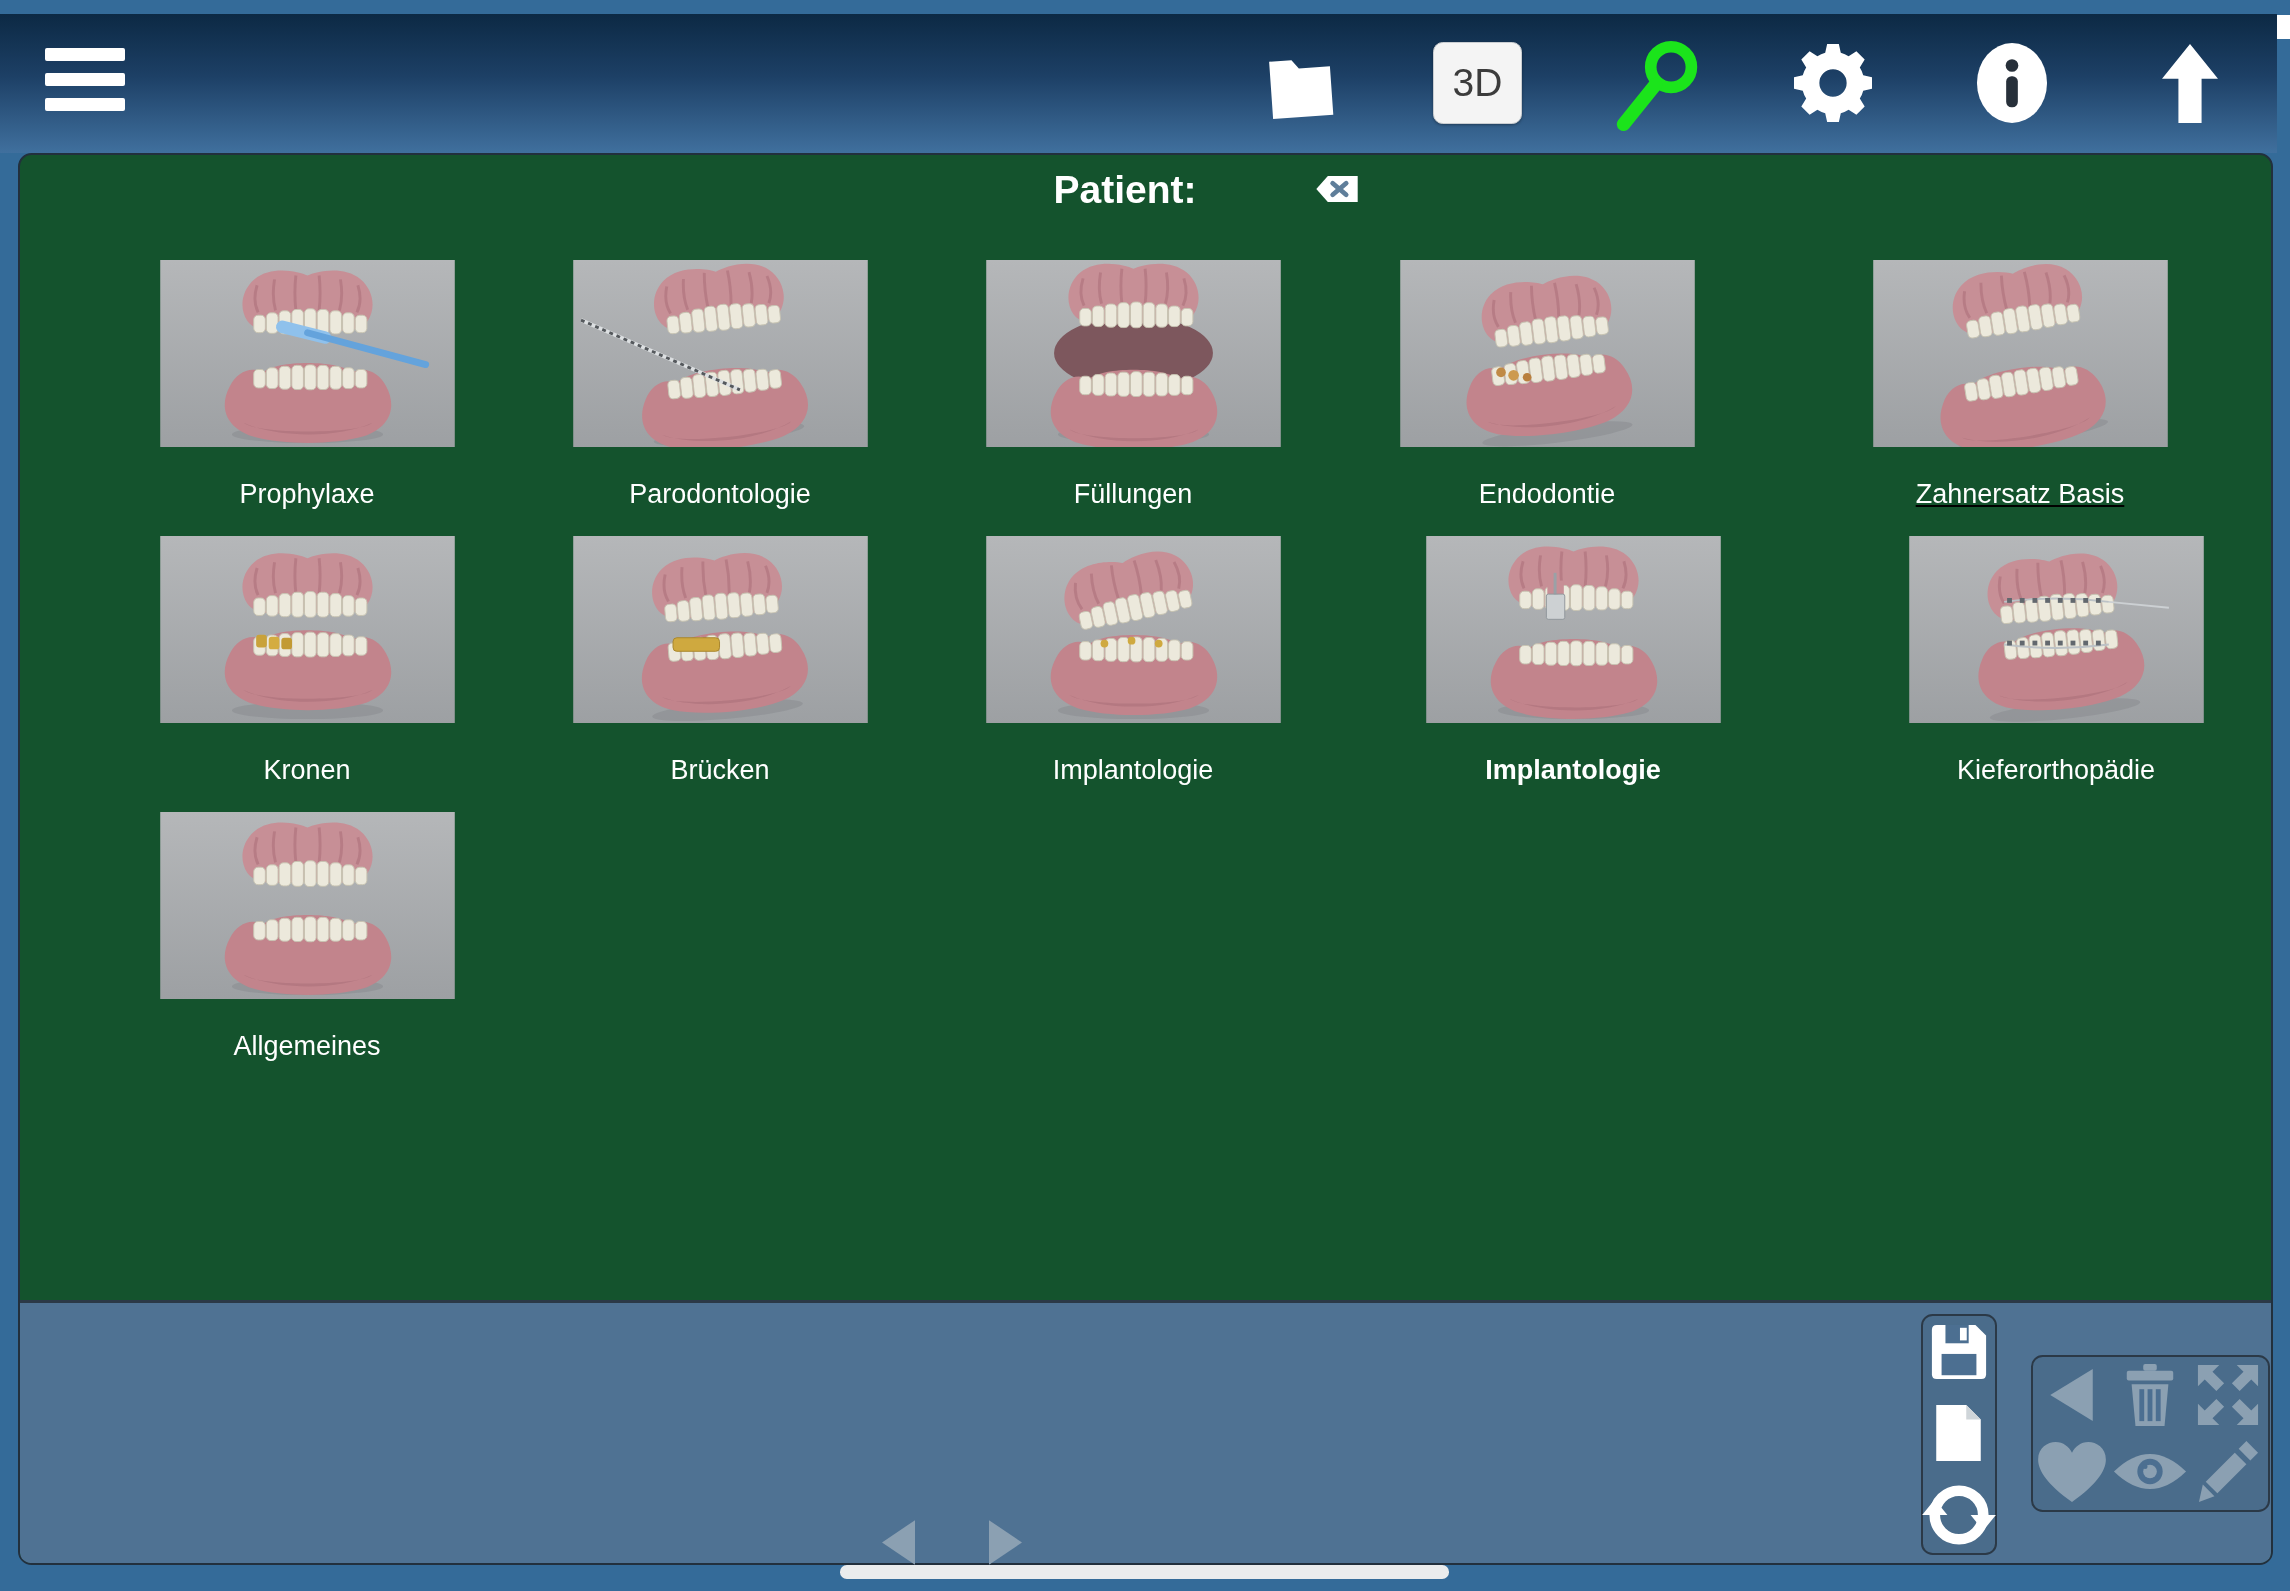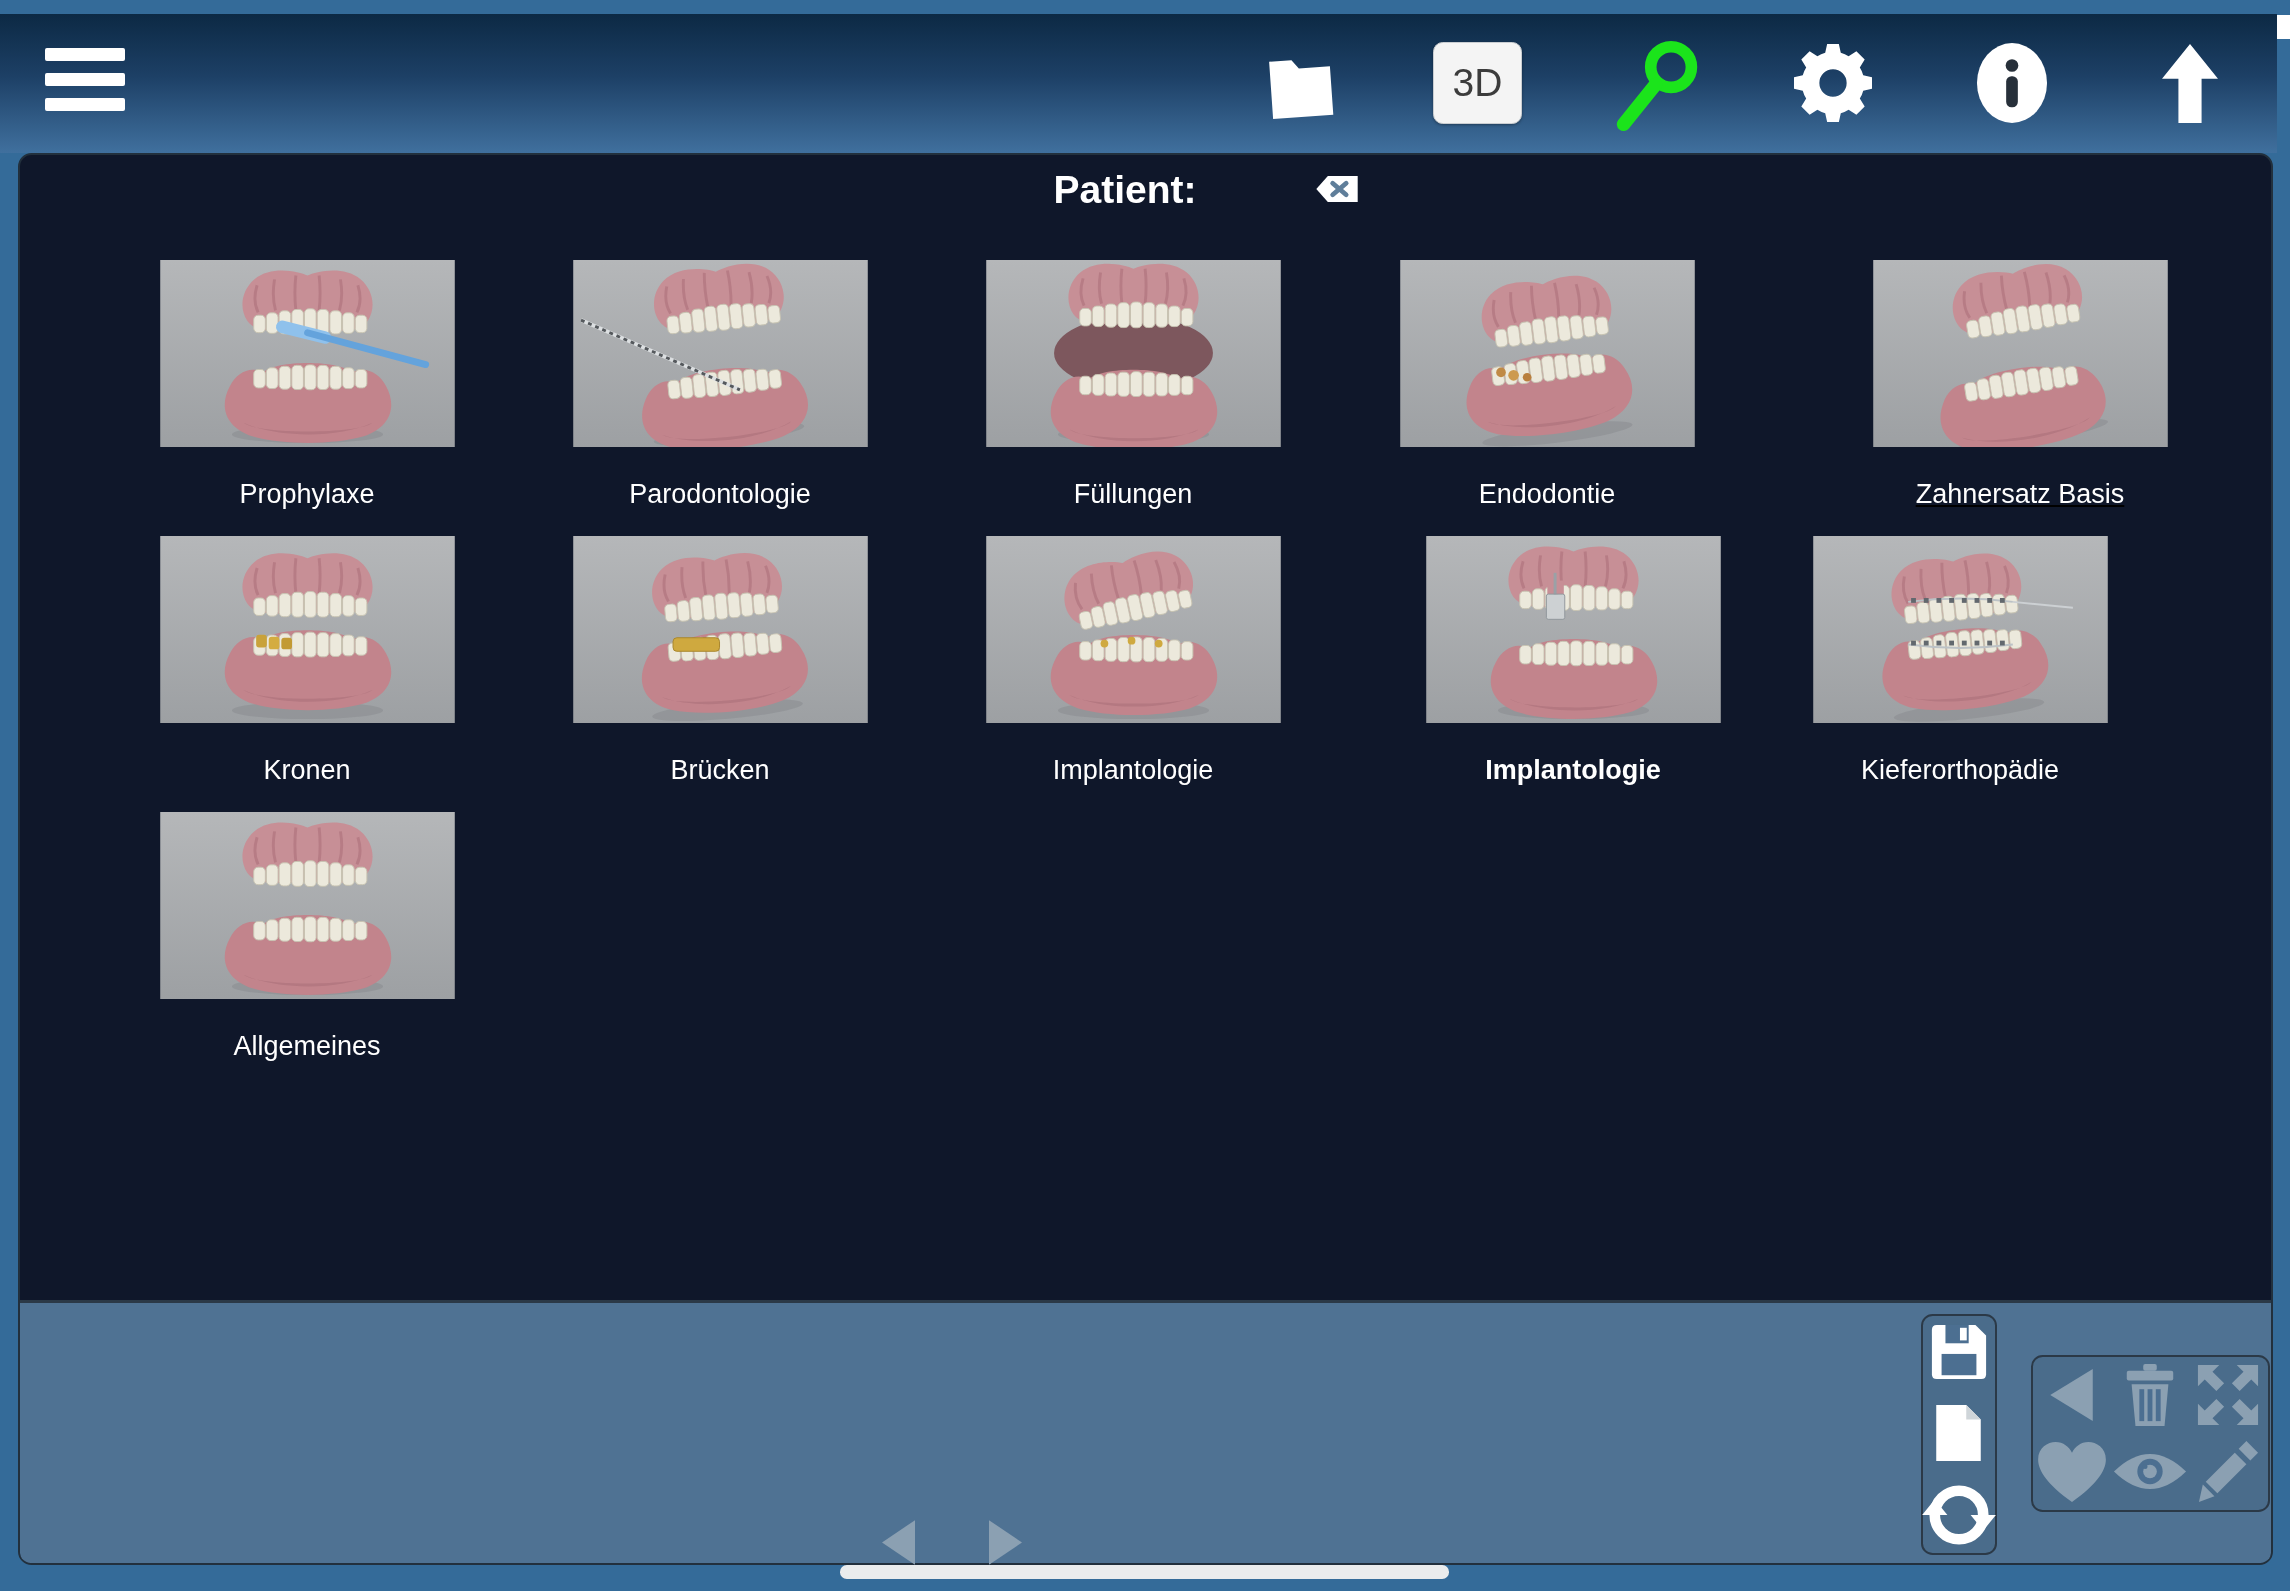--- a/index.html
+++ b/index.html
@@ -21,21 +21,21 @@
   .mode3d{width:89px;height:80px;background:#f4f4f4;border:1px solid #c9cdd1;border-radius:9.7px;
           display:flex;align-items:center;justify-content:center;font-size:39px;color:#3c3c3c;
           box-shadow:0 1px 2.9px rgba(0,0,0,.35);}
   .btn-search{left:1609px;width:97px;}
   .btn-gear{left:1794px;width:78px;}
   .btn-info{left:1976px;width:72px;}
   .btn-up{left:2158px;width:64px;}
   .white-wedge{position:absolute;left:2277px;top:14.6px;width:12.6px;height:24px;background:#fff;}
 
   
-  .panel{position:absolute;left:17.5px;top:153px;width:2255px;height:1412px;background:#0f172a;
+  .panel{position:absolute;left:17.5px;top:153px;width:2255px;height:1412px;background:#14532d;
          border:2.9px solid #22303d;border-radius:13.6px;box-sizing:border-box;}
   .panel-bottom{position:absolute;left:0;right:0;top:1145px;bottom:0;background:#4f7293;
                 border-top:3.9px solid #2b3947;border-radius:0 0 10.7px 10.7px;}
   .patient{position:absolute;left:1034px;top:12.6px;color:#fff;font-size:39px;font-weight:bold;}
   .backspace{position:absolute;left:1296px;top:21.3px;width:42px;height:26px;cursor:pointer;}
 
   .grid{position:absolute;inset:0;padding-left:32px;}
   .card{position:absolute;width:295px;cursor:pointer;}
   .thumb{width:295px;height:187px;overflow:hidden;}
   .card-label{margin-top:31px;text-align:center;color:#fff;font-size:27px;line-height:33px;white-space:nowrap;}
@@ -510,21 +510,21 @@
                   <rect class="tooth" x="188.2" y="111.25" width="12" height="21.45" rx="4.5"></rect>
                   <rect class="tooth" x="201.3" y="113" width="12" height="19" rx="4.5"></rect>
     </g>
   </g>
   <rect x="125" y="46" width="17" height="14" fill="#c78f96"></rect>
    <line x1="133" y1="38" x2="133" y2="62" stroke="#9aa1a6" stroke-width="3"></line>
    <rect x="124" y="60" width="19" height="26" rx="2" fill="#cdd1d3" stroke="#8f969b"></rect>
  </svg></div>
     <div class="card-label">Implantologie</div>
         </div>
-        <div class="card" style="left: 1793px; top: 381px;">
+        <div class="card" style="left: 1889px; top: 381px;">
           <div class="thumb"><svg width="295" height="187" viewBox="0 0 304 193">
   <defs>
                 <linearGradient id="g9" x1="0" y1="0" x2="0" y2="1">
     <stop offset="0" stop-color="#b5b7b9"></stop>
                   <stop offset="1" stop-color="#9da0a3"></stop>
                 </linearGradient>
               </defs>
   <rect width="304" height="193" fill="url(#g9)"></rect>
 
   <g transform="rotate(-6 152 96)">

